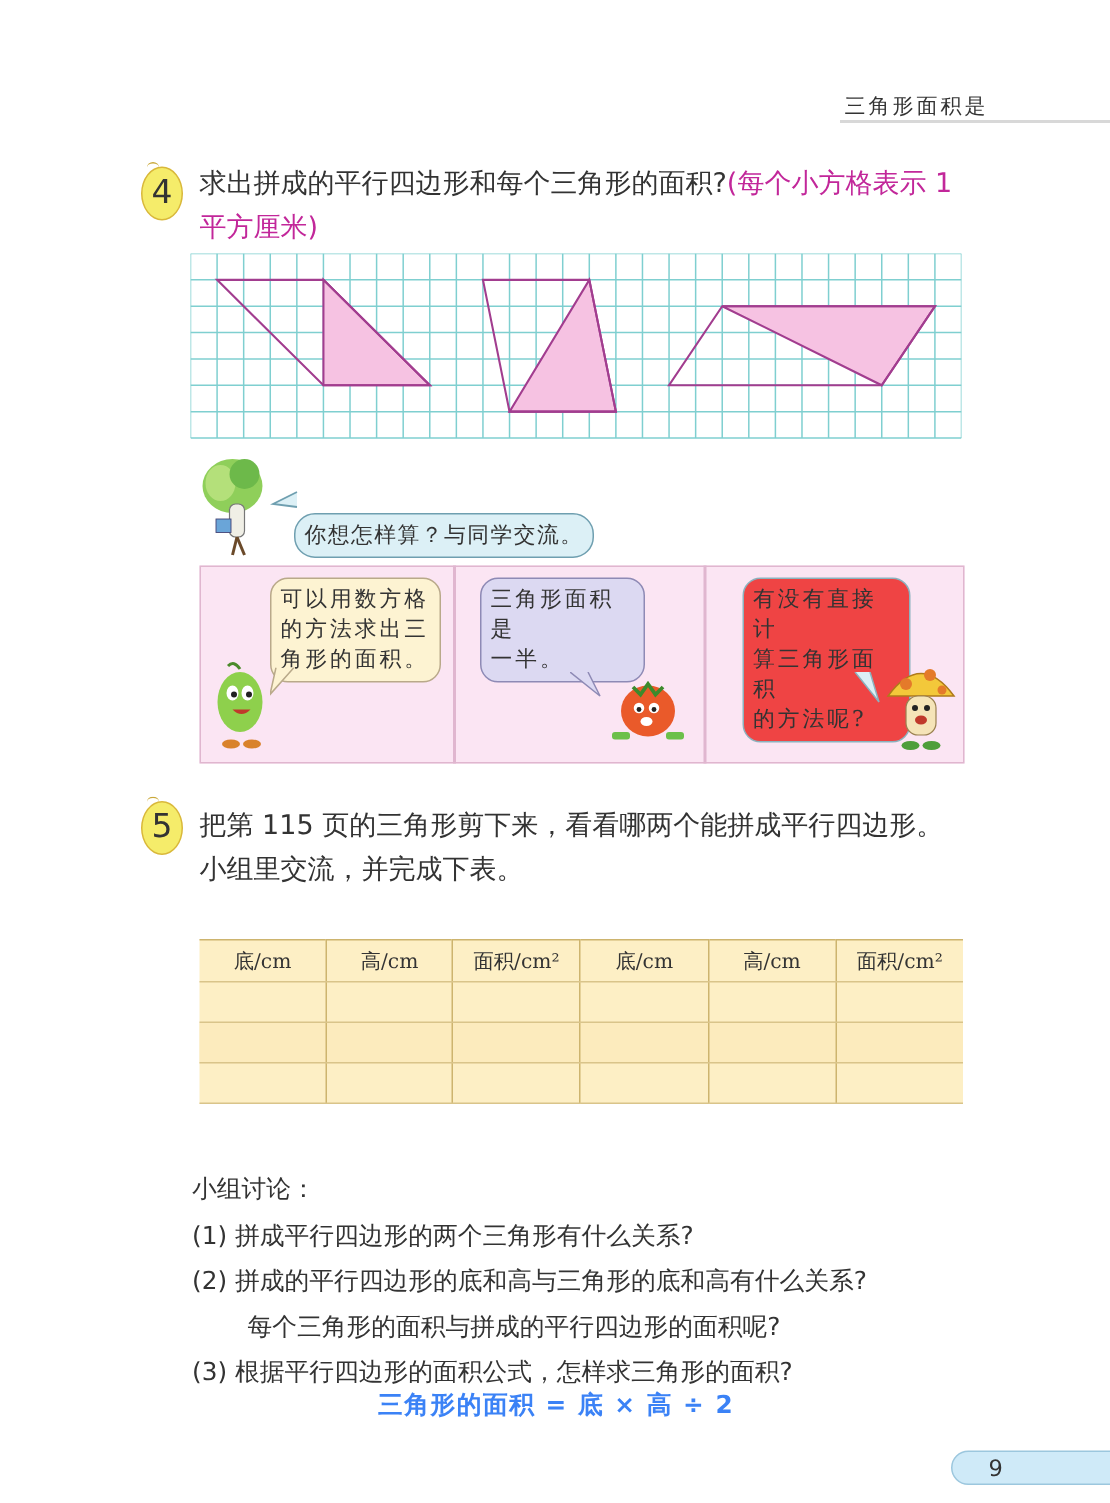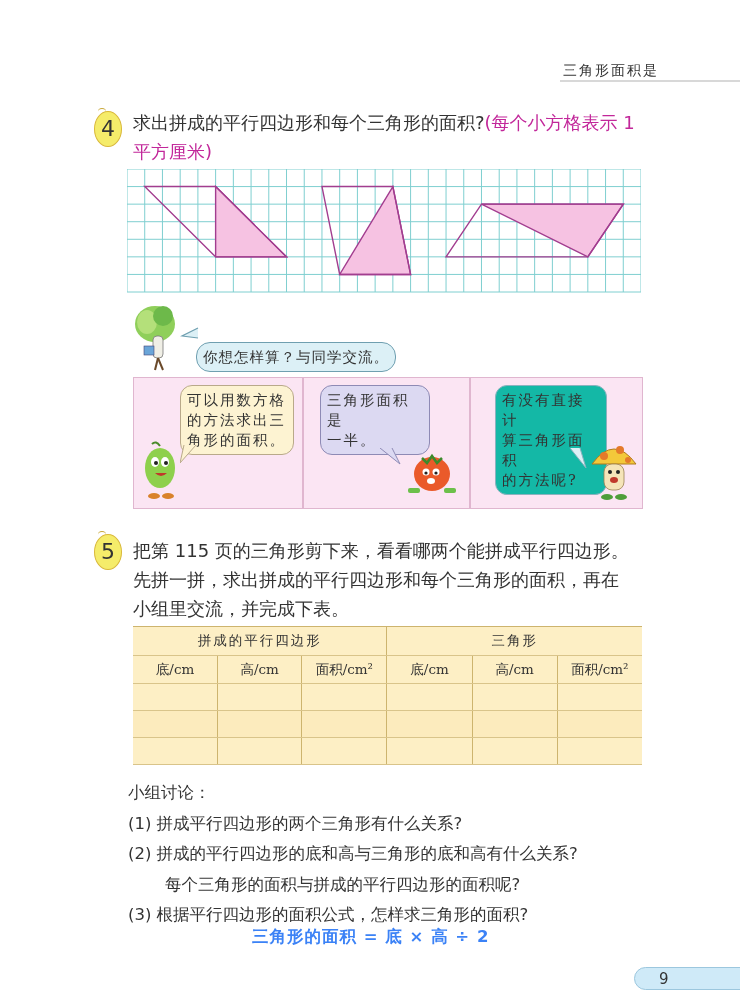--- a/index.html
+++ b/index.html
@@ -16,21 +16,21 @@
   .q-text .hint { color:#c2279a; }
   .grid { left:127px; top:169px; width:514px; height:123px; }
   .bubble-main { left:196px; top:318px; width:198px; height:28px; border:1.5px solid #6f9fb0;
                  border-radius:14px; background:#dcf0f6; font-size:14.5px; line-height:28px;
                  text-align:center; letter-spacing:1px; color:#333;margin-top:24px; }
   .panel { left:133px; top:377px; width:508px; height:130px; background:#fbe5f3; border:1.5px solid #e0b6cf; }
   .panel-div { top:377px; width:1.5px; height:132px; background:#e0b6cf; }
   .sbubble { border-radius:12px; padding:4px 6px; font-size:14.5px; line-height:20px; letter-spacing:2px; color:#333; }
   .b1 { left:180px; top:385px; width:100px; background:#fdf3d2; border:1.5px solid #b9a98a; }
   .b2 { left:320px; top:385px; width:96px; background:#dcd9f2; border:1.5px solid #8e8ab5; }
-  .b3 { left:495px; top:385px; width:98px; background:#14b8a6; border:1.5px solid #8bb2be; }
+  .b3 { left:495px; top:385px; width:98px; background:#ef4444; border:1.5px solid #8bb2be; }
   .sec5 { left:133px; top:536px; width:520px; }
   table.tbl { position:absolute; left:133px; top:626px; width:509px; border-collapse:collapse;
               background:#fdefc5; font-size:13.5px; color:#333; }
   table.tbl td { border-right:1px solid #cdb46e; border-bottom:1px solid #d9c48a; text-align:center; padding:0; }
   table.tbl td:last-child { border-right:none; }
   table.tbl tr.h1 td { height:28px; letter-spacing:2px; }
   table.tbl tr.h2 td { height:27px; }
   table.tbl tr.r td { height:26px; }
   table.tbl tr.r.alt td { background:#fcebbd; }
   table.tbl { border-top:1.5px solid #cdb46e; border-bottom:1.5px solid #b9a070; }
@@ -189,30 +189,25 @@
       <ellipse cx="31" cy="57" rx="6" ry="3" fill="#4e9e3a"></ellipse>
   </svg>
 </div>
 <svg class="abs" style="left:566px;top:448px;" width="24" height="22">
   <path d="M4 0 L20 20 L14 0" fill="#dcf0f6" stroke="#8bb2be" stroke-width="1"></path>
 </svg>
 
 <div class="abs badge" style="left:94px;top:534px;">5</div>
 <div class="abs q-text sec5">
   <div>把第 115 页的三角形剪下来，看看哪两个能拼成平行四边形。</div>
-  <div>先拼一拼，求出拼成的平行四边形和每个三角形的面积，再在</div>
   <div>小组里交流，并完成下表。</div>
 </div>
 
 <table class="tbl">
   <tbody>
-      <tr class="h1">
-    <td colspan="3">拼成的平行四边形</td>
-    <td colspan="3">三角形</td>
-  </tr>
   <tr class="h2">
     <td style="width:85px">底/cm</td>
     <td style="width:84px">高/cm</td>
     <td style="width:85px">面积/cm²</td>
     <td style="width:85px">底/cm</td>
     <td style="width:85px">高/cm</td>
     <td style="width:85px">面积/cm²</td>
   </tr>
   <tr class="r">
     <td></td>

